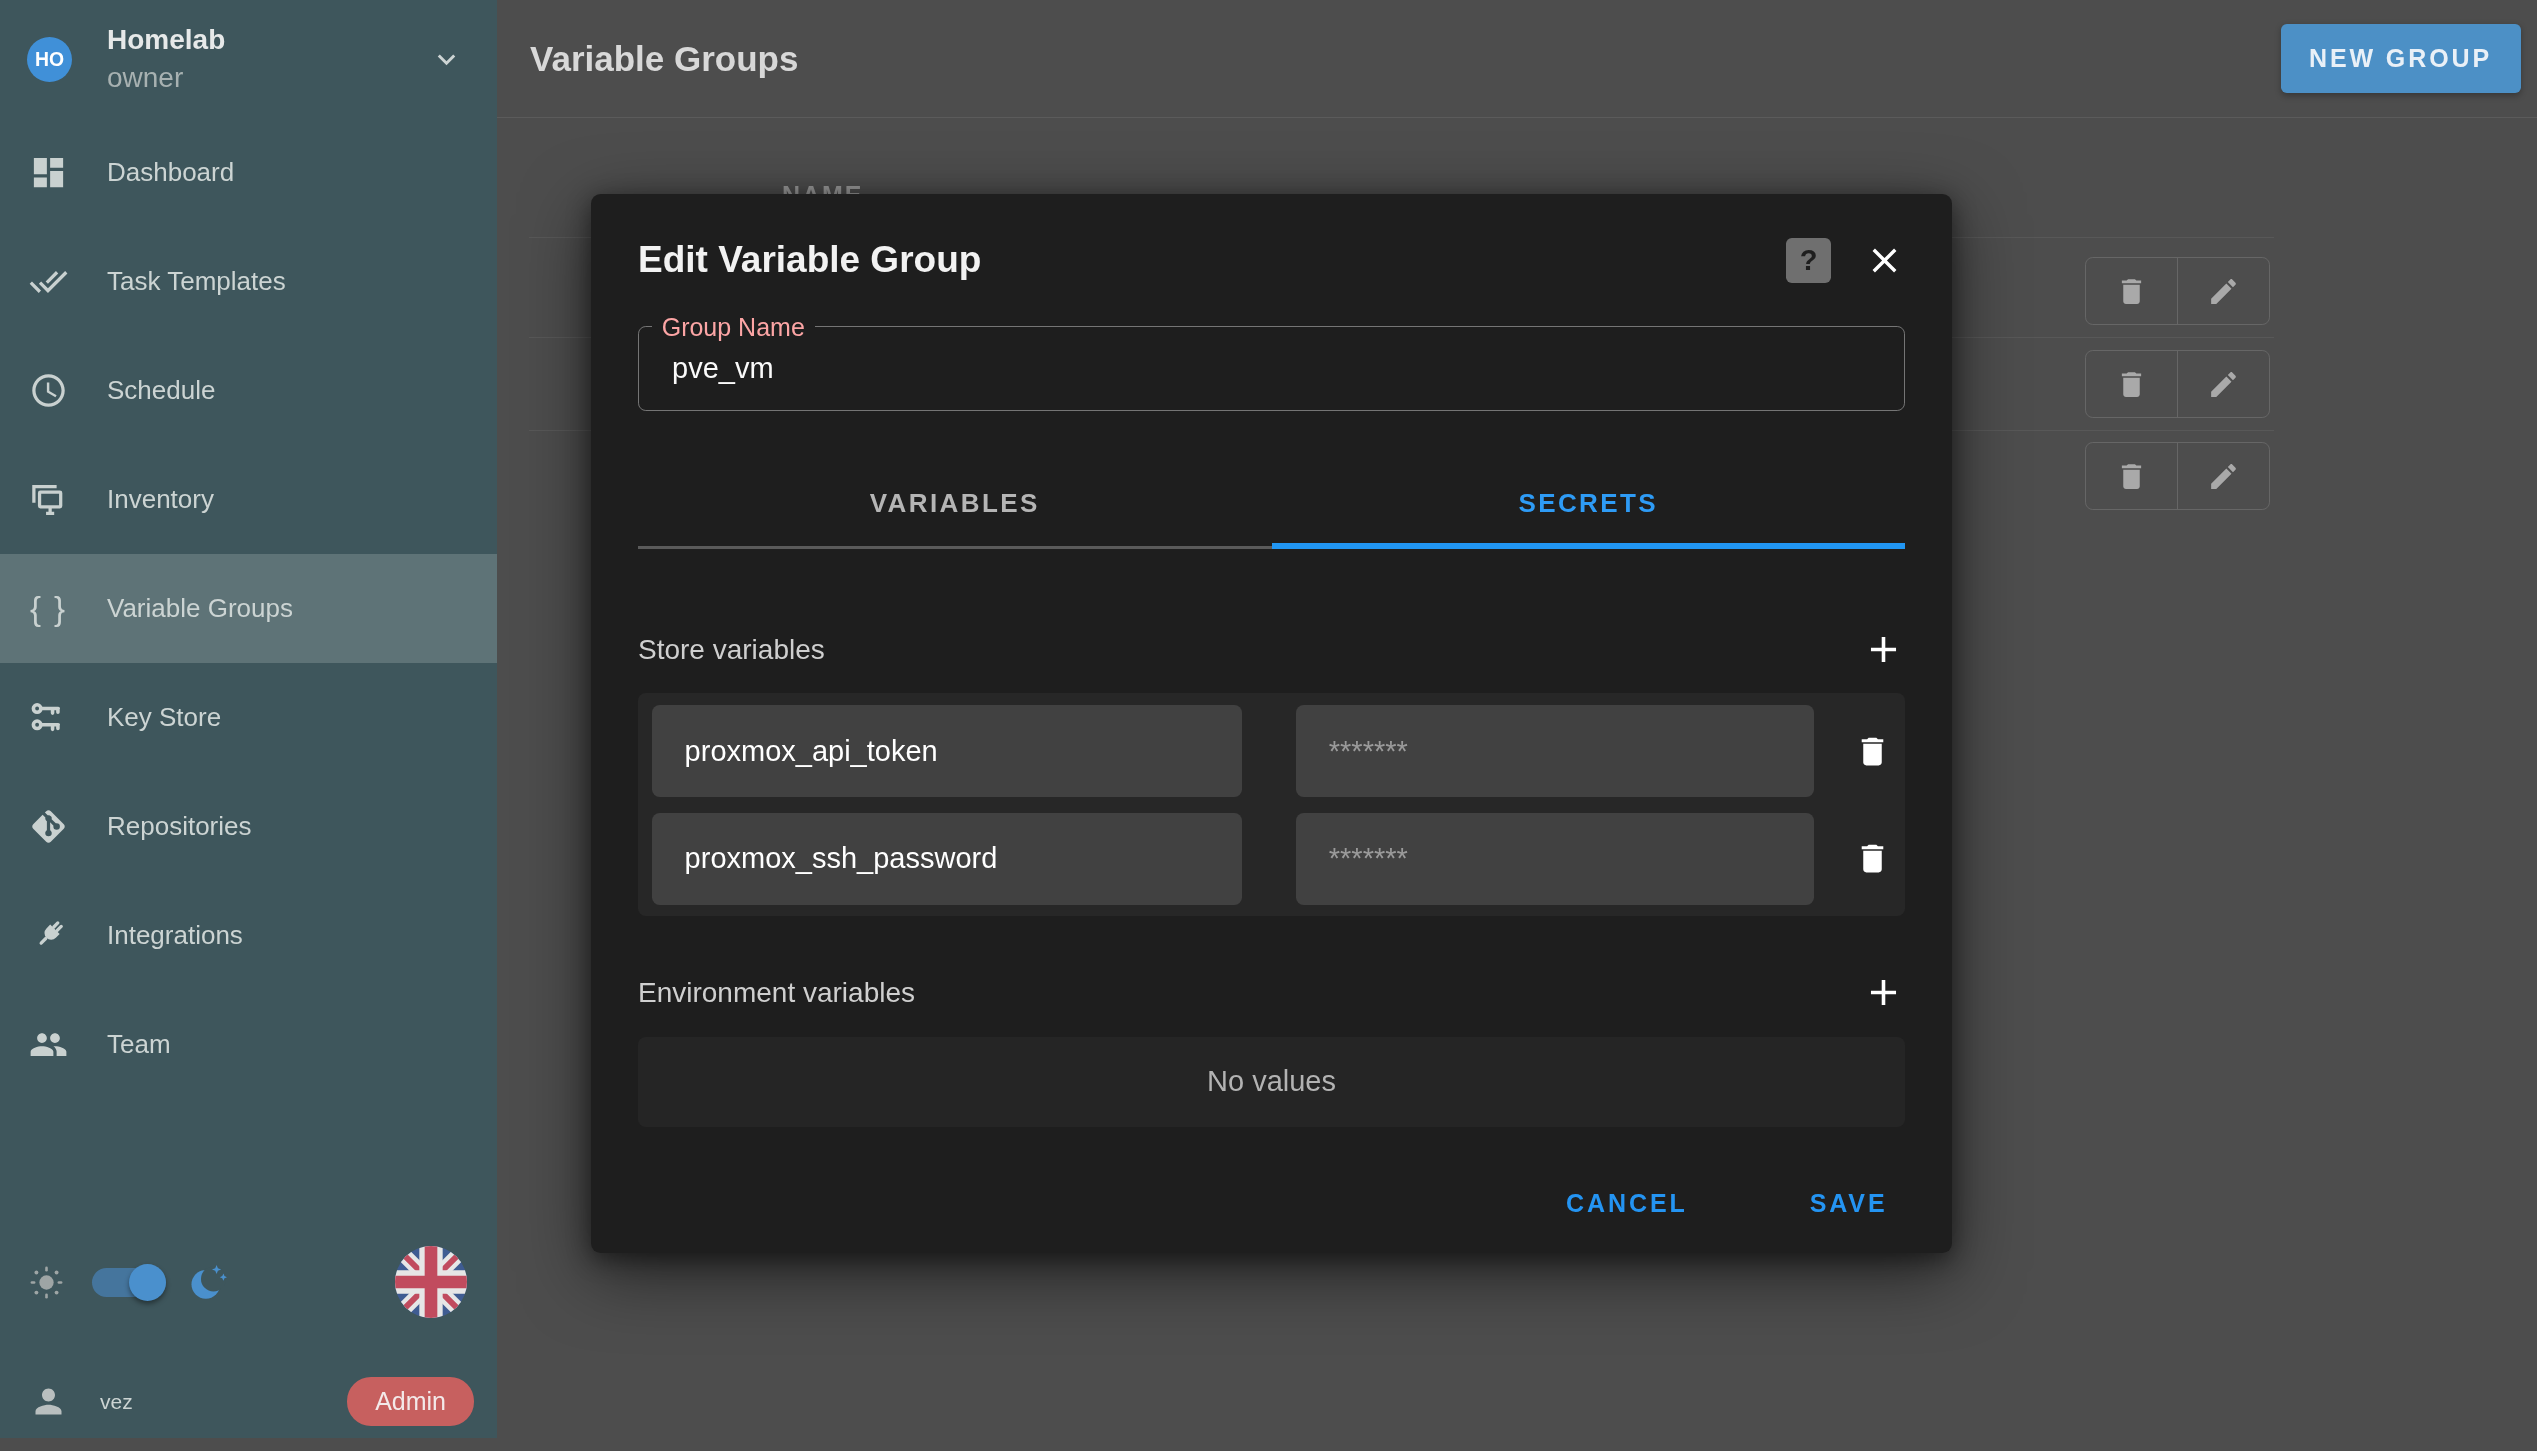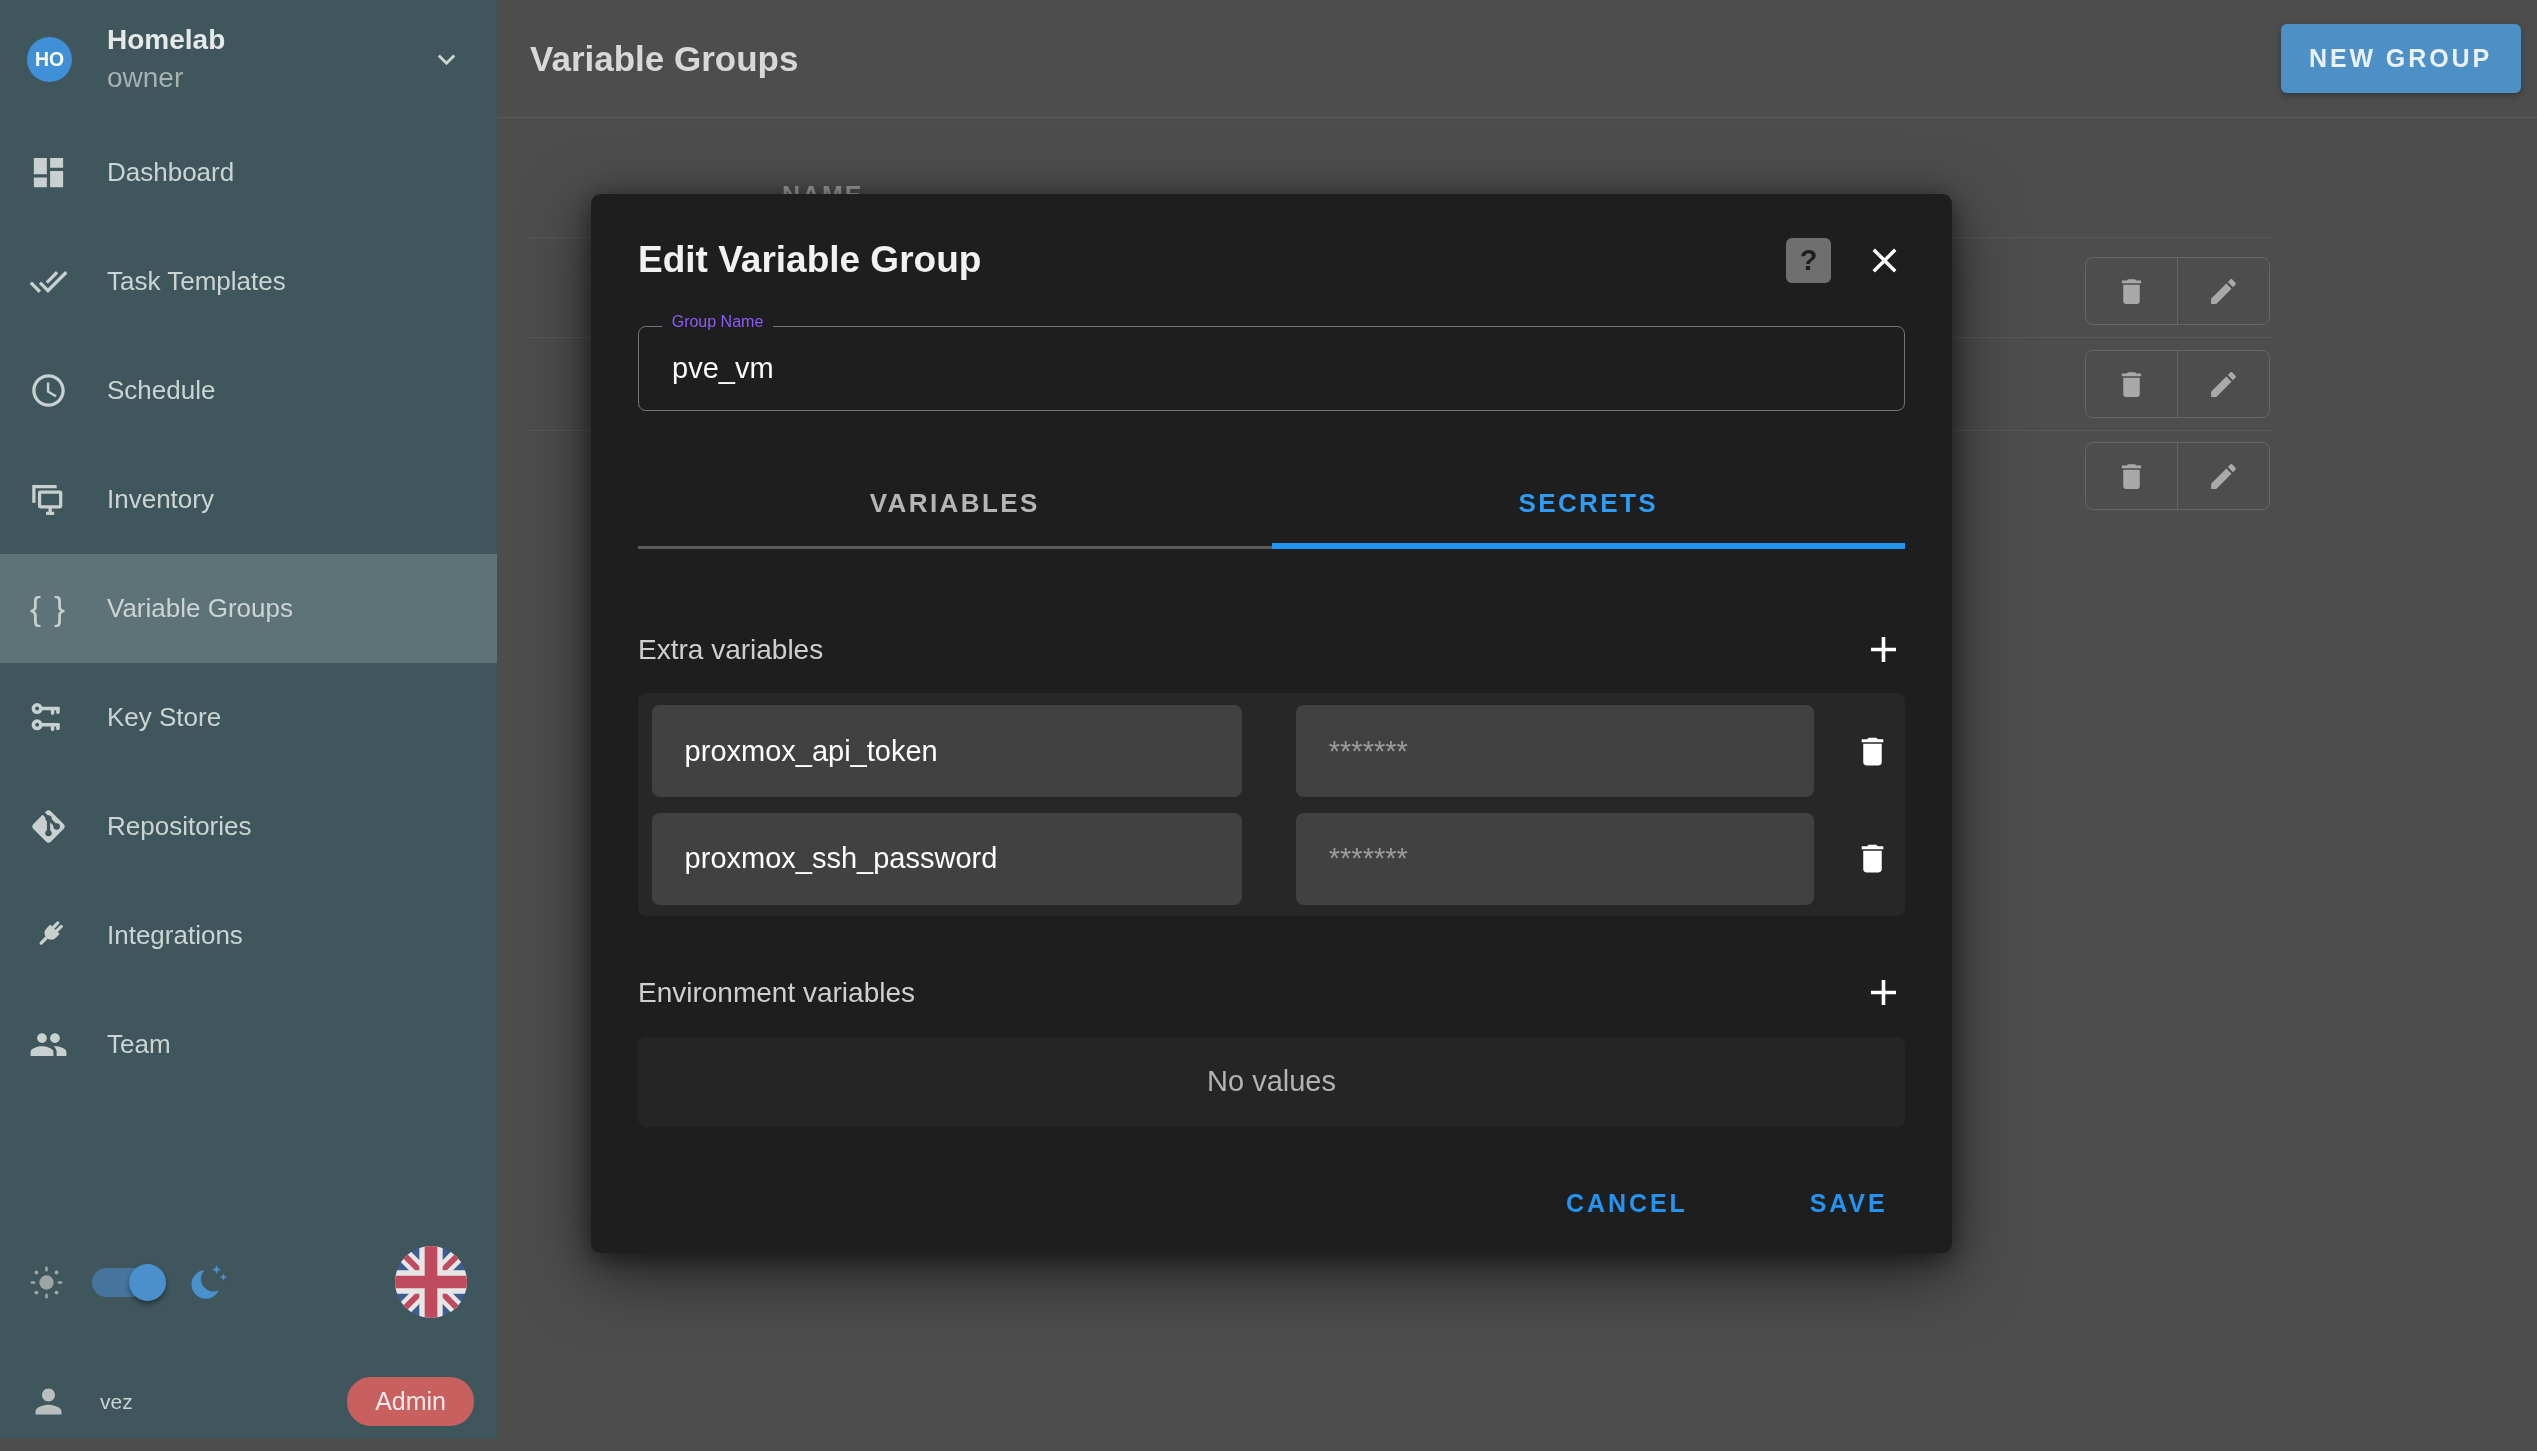--- a/index.html
+++ b/index.html
@@ -65,22 +65,22 @@
   .modal { position:absolute; left:591px; top:194px; width:1361px; height:1059px;
            background:#1e1e1e; border-radius:9.7px; padding:0 47px;
            box-shadow:0 19.4px 68px rgba(0,0,0,.55), 0 5.8px 23px rgba(0,0,0,.45); }
   .modal-header { display:flex; align-items:center; padding-top:39px; height:93px; }
   .modal-title { font-size:37px; font-weight:bold; color:#f2f2f2; flex:1; }
   .help-btn { width:45px; height:45px; border:none; border-radius:5.8px; background:#6f6f6f;
               color:#1e1e1e; font-family:inherit; font-size:29px; font-weight:bold; cursor:pointer; }
   .close-btn { margin-left:33px; background:none; border:none; color:#fff; cursor:pointer; padding:0; }
 
   .group-field { position:relative; margin-top:39px; height:85px; border:1px solid #757575; border-radius:7.8px; }
-  .group-field .field-label { position:absolute; top:-13.6px; left:23px; background:#1e1e1e; padding:0 9.7px;
-                              font-size:16px; color:#8b5cf6; }
+  .group-field .field-label { position:absolute; top:-13.6px; left:13px; background:#1e1e1e; padding:0 9.7px;
+                              font-size:25px; color:#fca5a5; }
   .group-field input { width:100%; height:100%; background:transparent; border:none; outline:none;
                        color:#fafafa; font-family:inherit; font-size:29px; padding:0 33px; }
 
   .tabs { margin-top:47px; display:flex; height:91px; }
   .tab { flex:1; position:relative; display:flex; align-items:center; justify-content:center;
          font-size:26px; font-weight:bold; letter-spacing:2.4px; color:#b5b5b5; cursor:pointer; }
   .tab::after { content:""; position:absolute; left:0; right:0; bottom:0; height:2.9px; background:#5a5a5a; }
   .tab.active { color:#2e9bf5; }
   .tab.active::after { height:5.8px; background:#2196f3; }
 
@@ -353,21 +353,21 @@
     <span class="field-label">Group Name</span>
     <input type="text" value="pve_vm" style="">
   </div>
 
   <div class="tabs">
     <div class="tab">VARIABLES</div>
     <div class="tab active">SECRETS</div>
   </div>
 
   <div class="section-head">
-    <span class="section-title">Extra variables</span>
+    <span class="section-title">Store variables</span>
     <button class="plus-btn">
       <span class="icon"><svg width="43" height="43" viewBox="0 0 24 24" fill="currentColor">
             <path d="M19 13h-6v6h-2v-6H5v-2h6V5h2v6h6v2z"></path>
           </svg></span>
     </button>
   </div>
 
   <div class="rows-panel">
     <div class="var-row">
       <input class="key-input" type="text" value="proxmox_api_token" style="">

